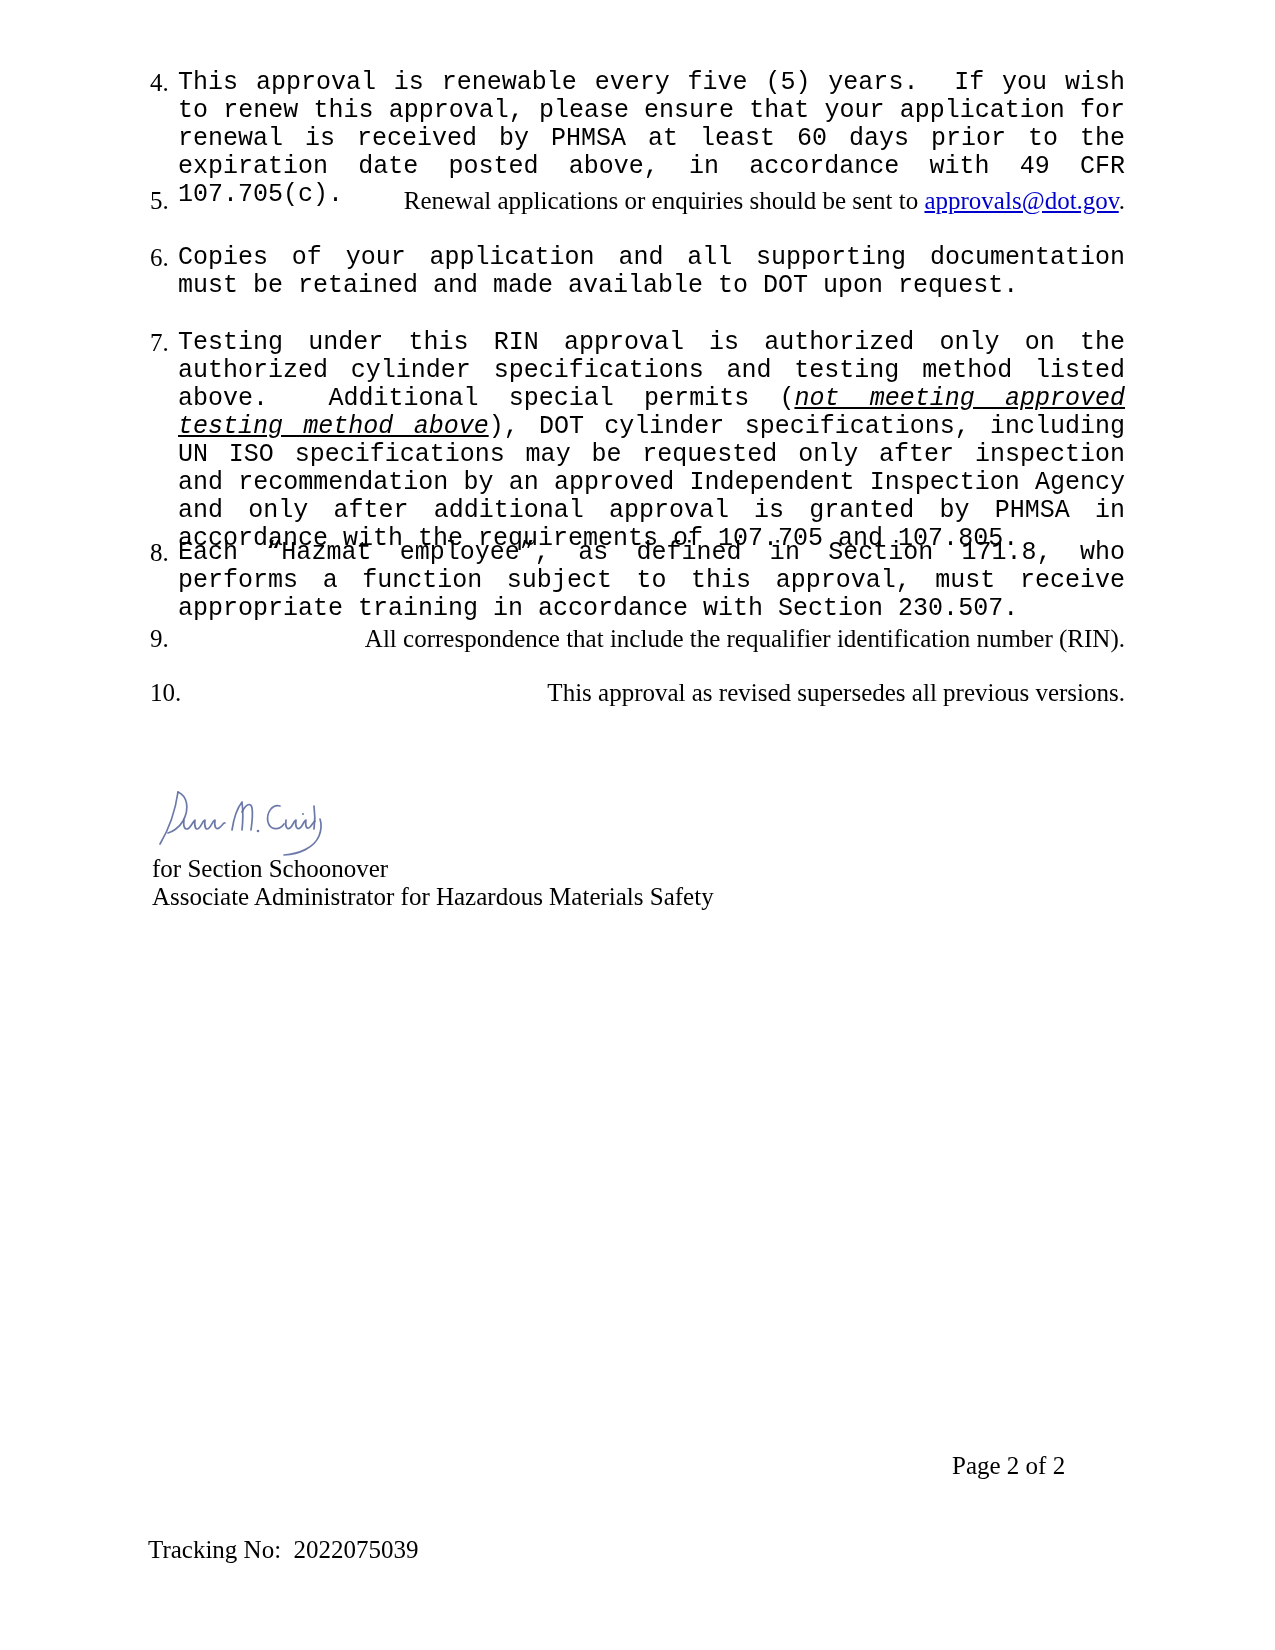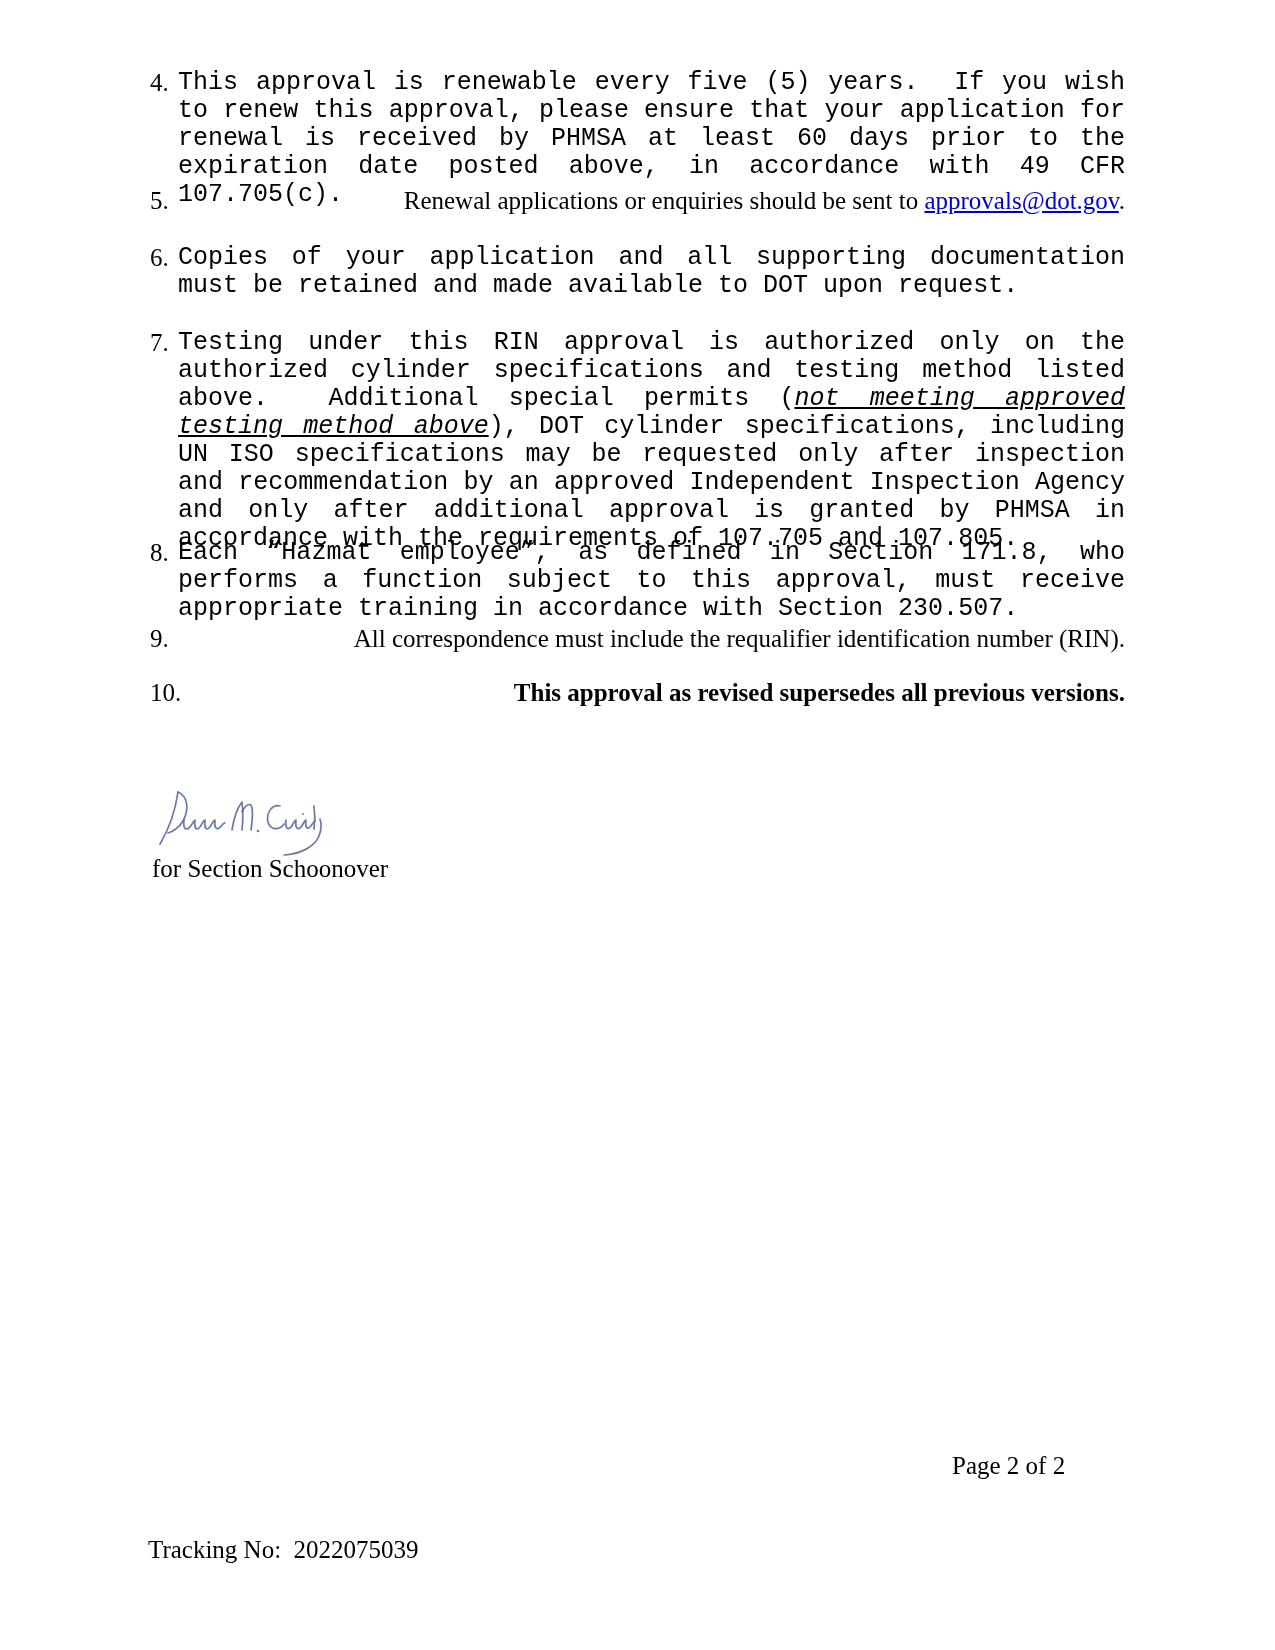--- a/index.html
+++ b/index.html
@@ -38,21 +38,21 @@
     white-space: nowrap;
   }
   .item-10 .num { min-width: 35px; }
   .txt { flex: 1 1 auto; }
   .align-justify { text-align: justify; font-family: Liberation Mono, monospace; }
   .align-left { text-align: right; }
   .iu {
     font-style: italic;
     text-decoration: underline;
   }
-  .bold-run { font-weight: bold; }
+  .bold-run { font-weight: normal; }
   a.email-link {
     color: var(--link, #0000cc);
     text-decoration: underline;
     cursor: pointer;
   }
   .sig-svg {
     position: absolute;
     left: 156px;
     top: 786px;
   }
@@ -91,21 +91,21 @@
       <div class="list-item item-7">
         <span class="num">7.</span>
         <div class="txt align-justify"><span>Testing under this RIN approval is authorized only on the authorized cylinder specifications and testing method listed above.&nbsp; Additional special permits (</span><span class="iu">not meeting approved testing method above</span><span>), DOT cylinder specifications, including UN ISO specifications may be requested only after inspection and recommendation by an approved Independent Inspection Agency and only after additional approval is granted by PHMSA in accordance with the requirements of 107.705 and 107.805.</span></div>
       </div>
       <div class="list-item item-8">
         <span class="num">8.</span>
         <div class="txt align-justify"><span>Each “Hazmat employee”, as defined in Section 171.8, who performs a function subject to this approval, must receive appropriate training in accordance with Section 230.507.</span></div>
       </div>
       <div class="list-item item-9">
         <span class="num">9.</span>
-        <div class="txt align-left"><span>All correspondence must include the requalifier identification number (RIN).</span></div>
+        <div class="txt align-left"><span>All correspondence that include the requalifier identification number (RIN).</span></div>
       </div>
       <div class="list-item item-10">
         <span class="num">10.</span>
         <div class="txt align-left"><span class="bold-run">This approval as revised supersedes all previous versions.</span></div>
       </div>
     </div>
 
   <svg class="sig-svg" width="178" height="78" viewBox="0 0 178 78" aria-label="Duane M. Cassidy">
 
     <path d="M22,6 C20,20 16,38 4,58"></path>
@@ -120,17 +120,18 @@
     <path d="M124,20 C116,18 110,27 112,36 C114,44 123,45 128,38"></path>
 
     <path d="M130,34 C129,41 131,44 134,42 C137,40 138,34 140,34 C139,41 141,44 144,42 C147,40 148,34 150,34 C149,41 151,44 154,41 C156,39 158,35 159,35"></path>
     <path d="M158,20 C159,27 159,36 158,43"></path>
     <circle cx="147" cy="28" r="1"></circle>
 
     <path d="M164,33 C166,39 165,45 163,50 C158,62 143,68 128,69"></path>
   </svg>
 
   <div class="sig-line1">for Section Schoonover</div>
+  <div class="sig-line2">Associate Administrator for Hazardous Materials Safety</div>
 
   <div class="footer-tracking">Tracking No:&nbsp; 2022075039</div>
   <div class="footer-page">Page 2 of 2</div>
 
 </div>
 
 </body></html>

